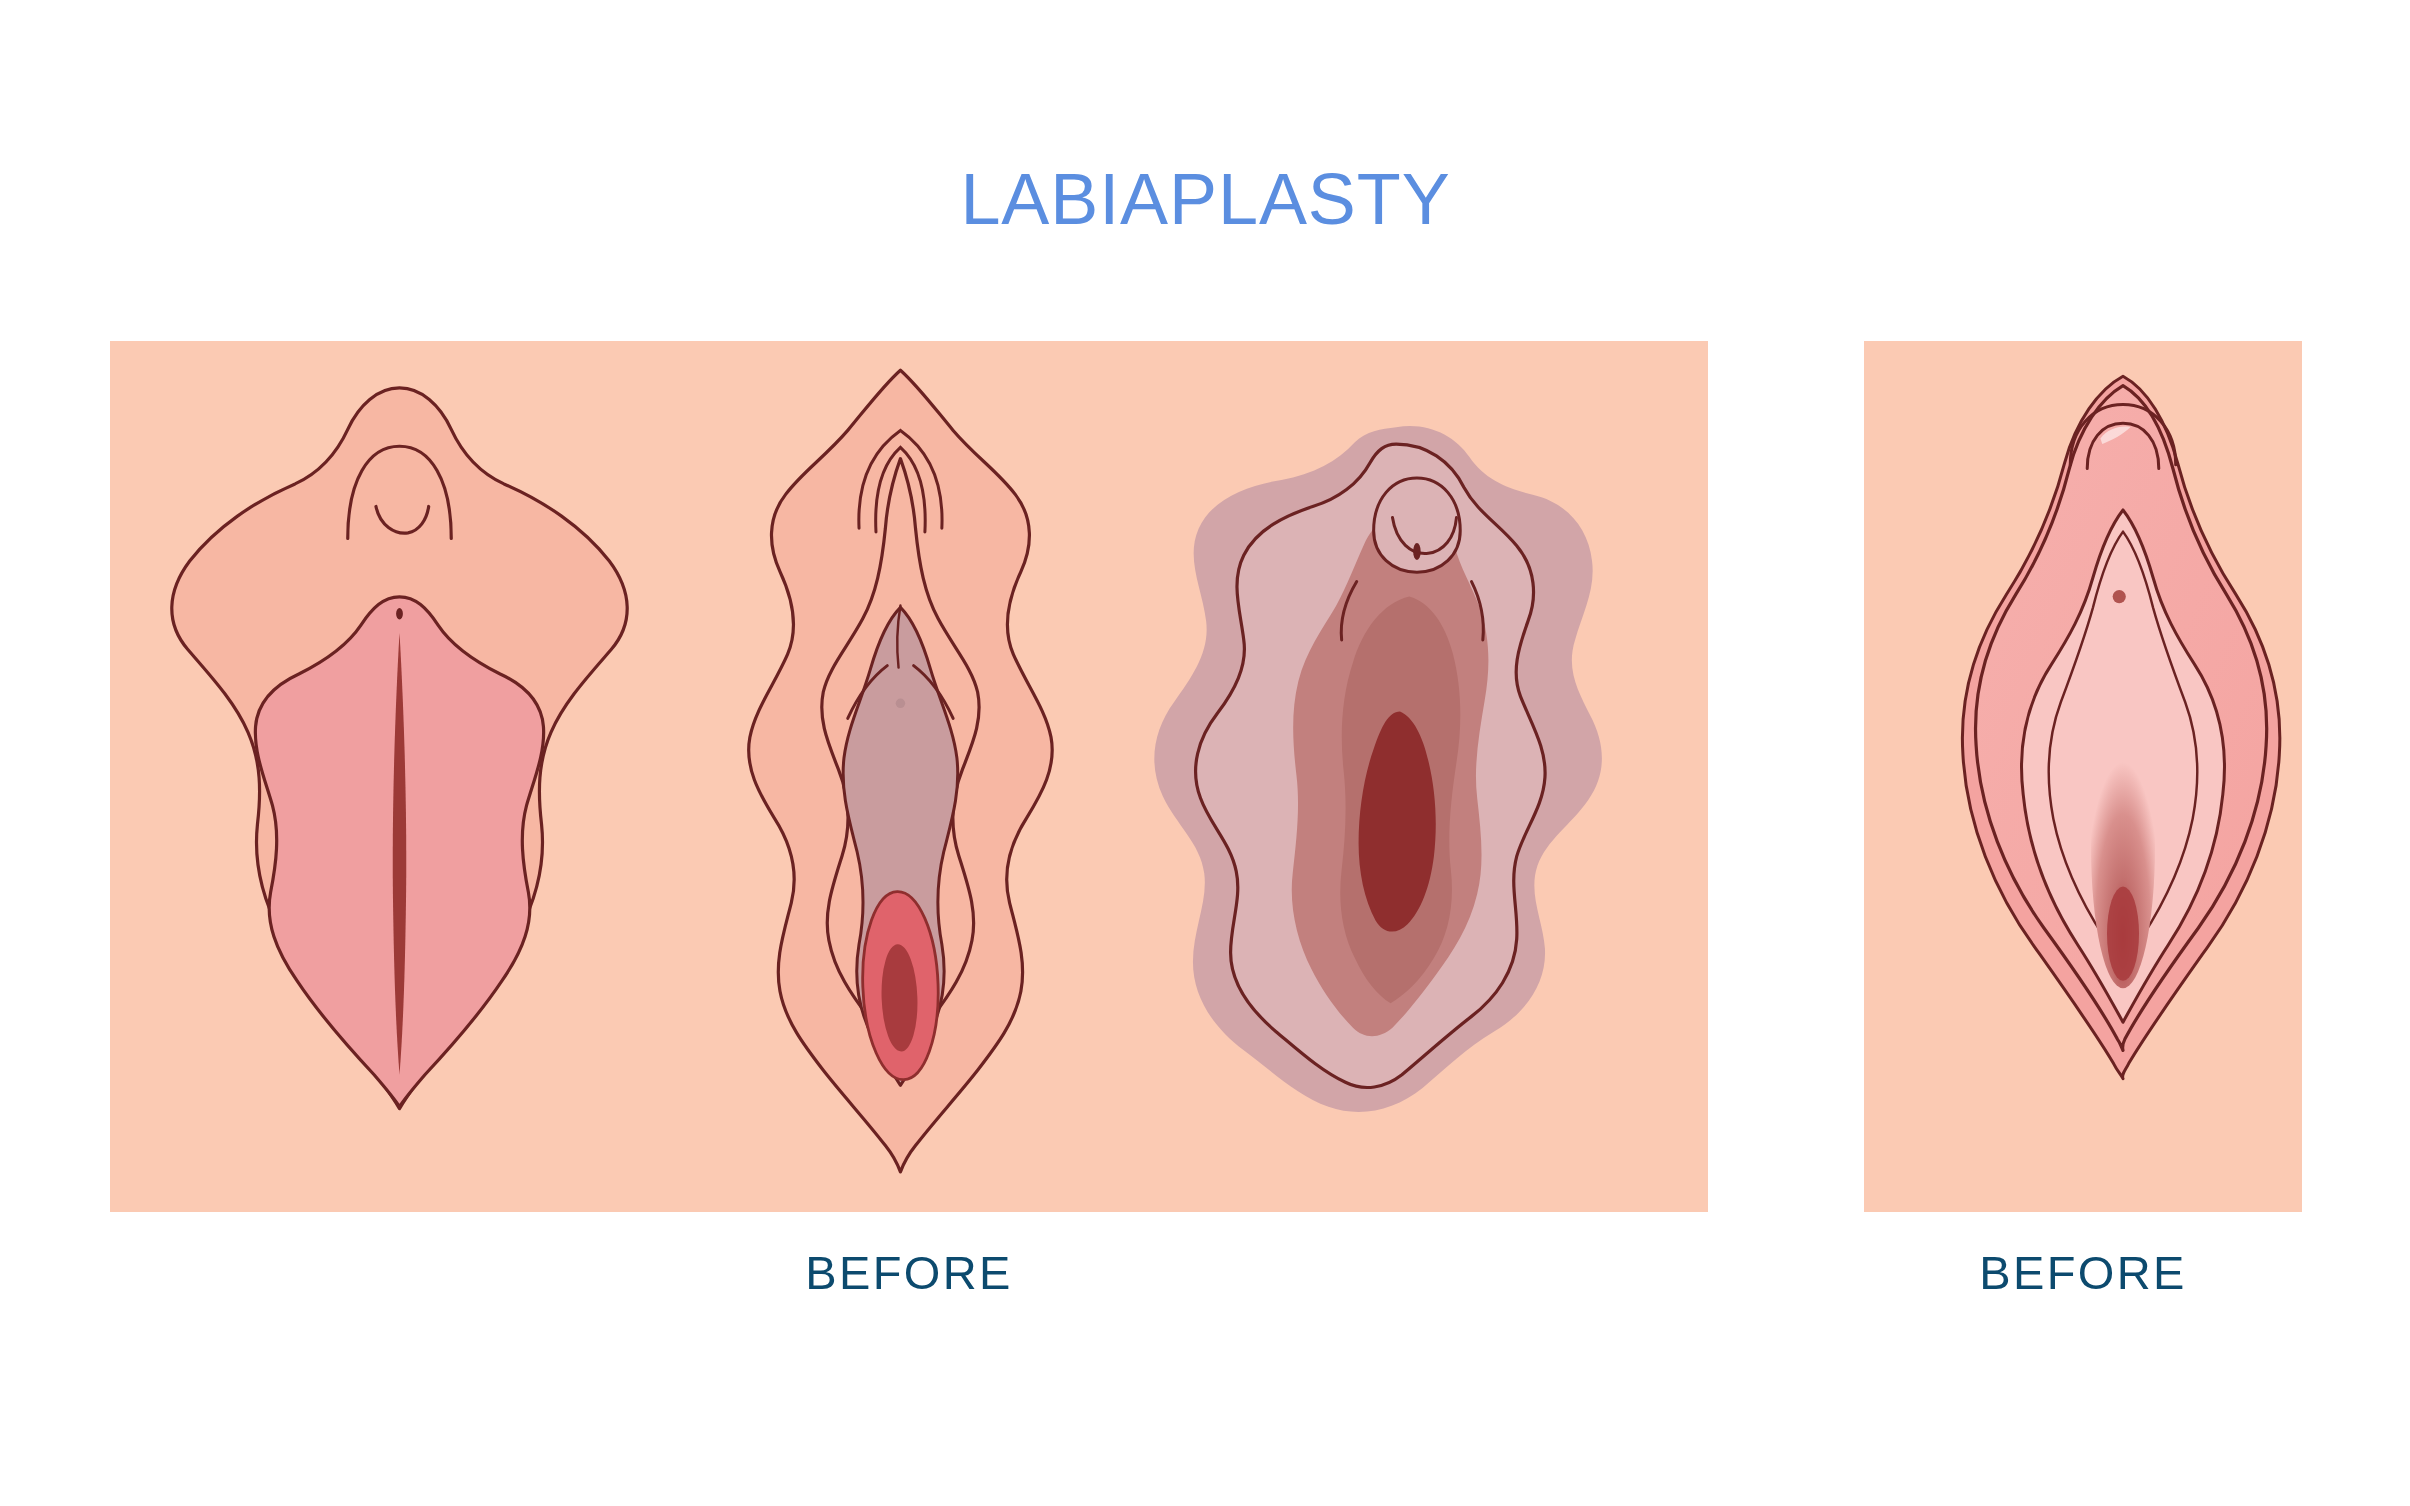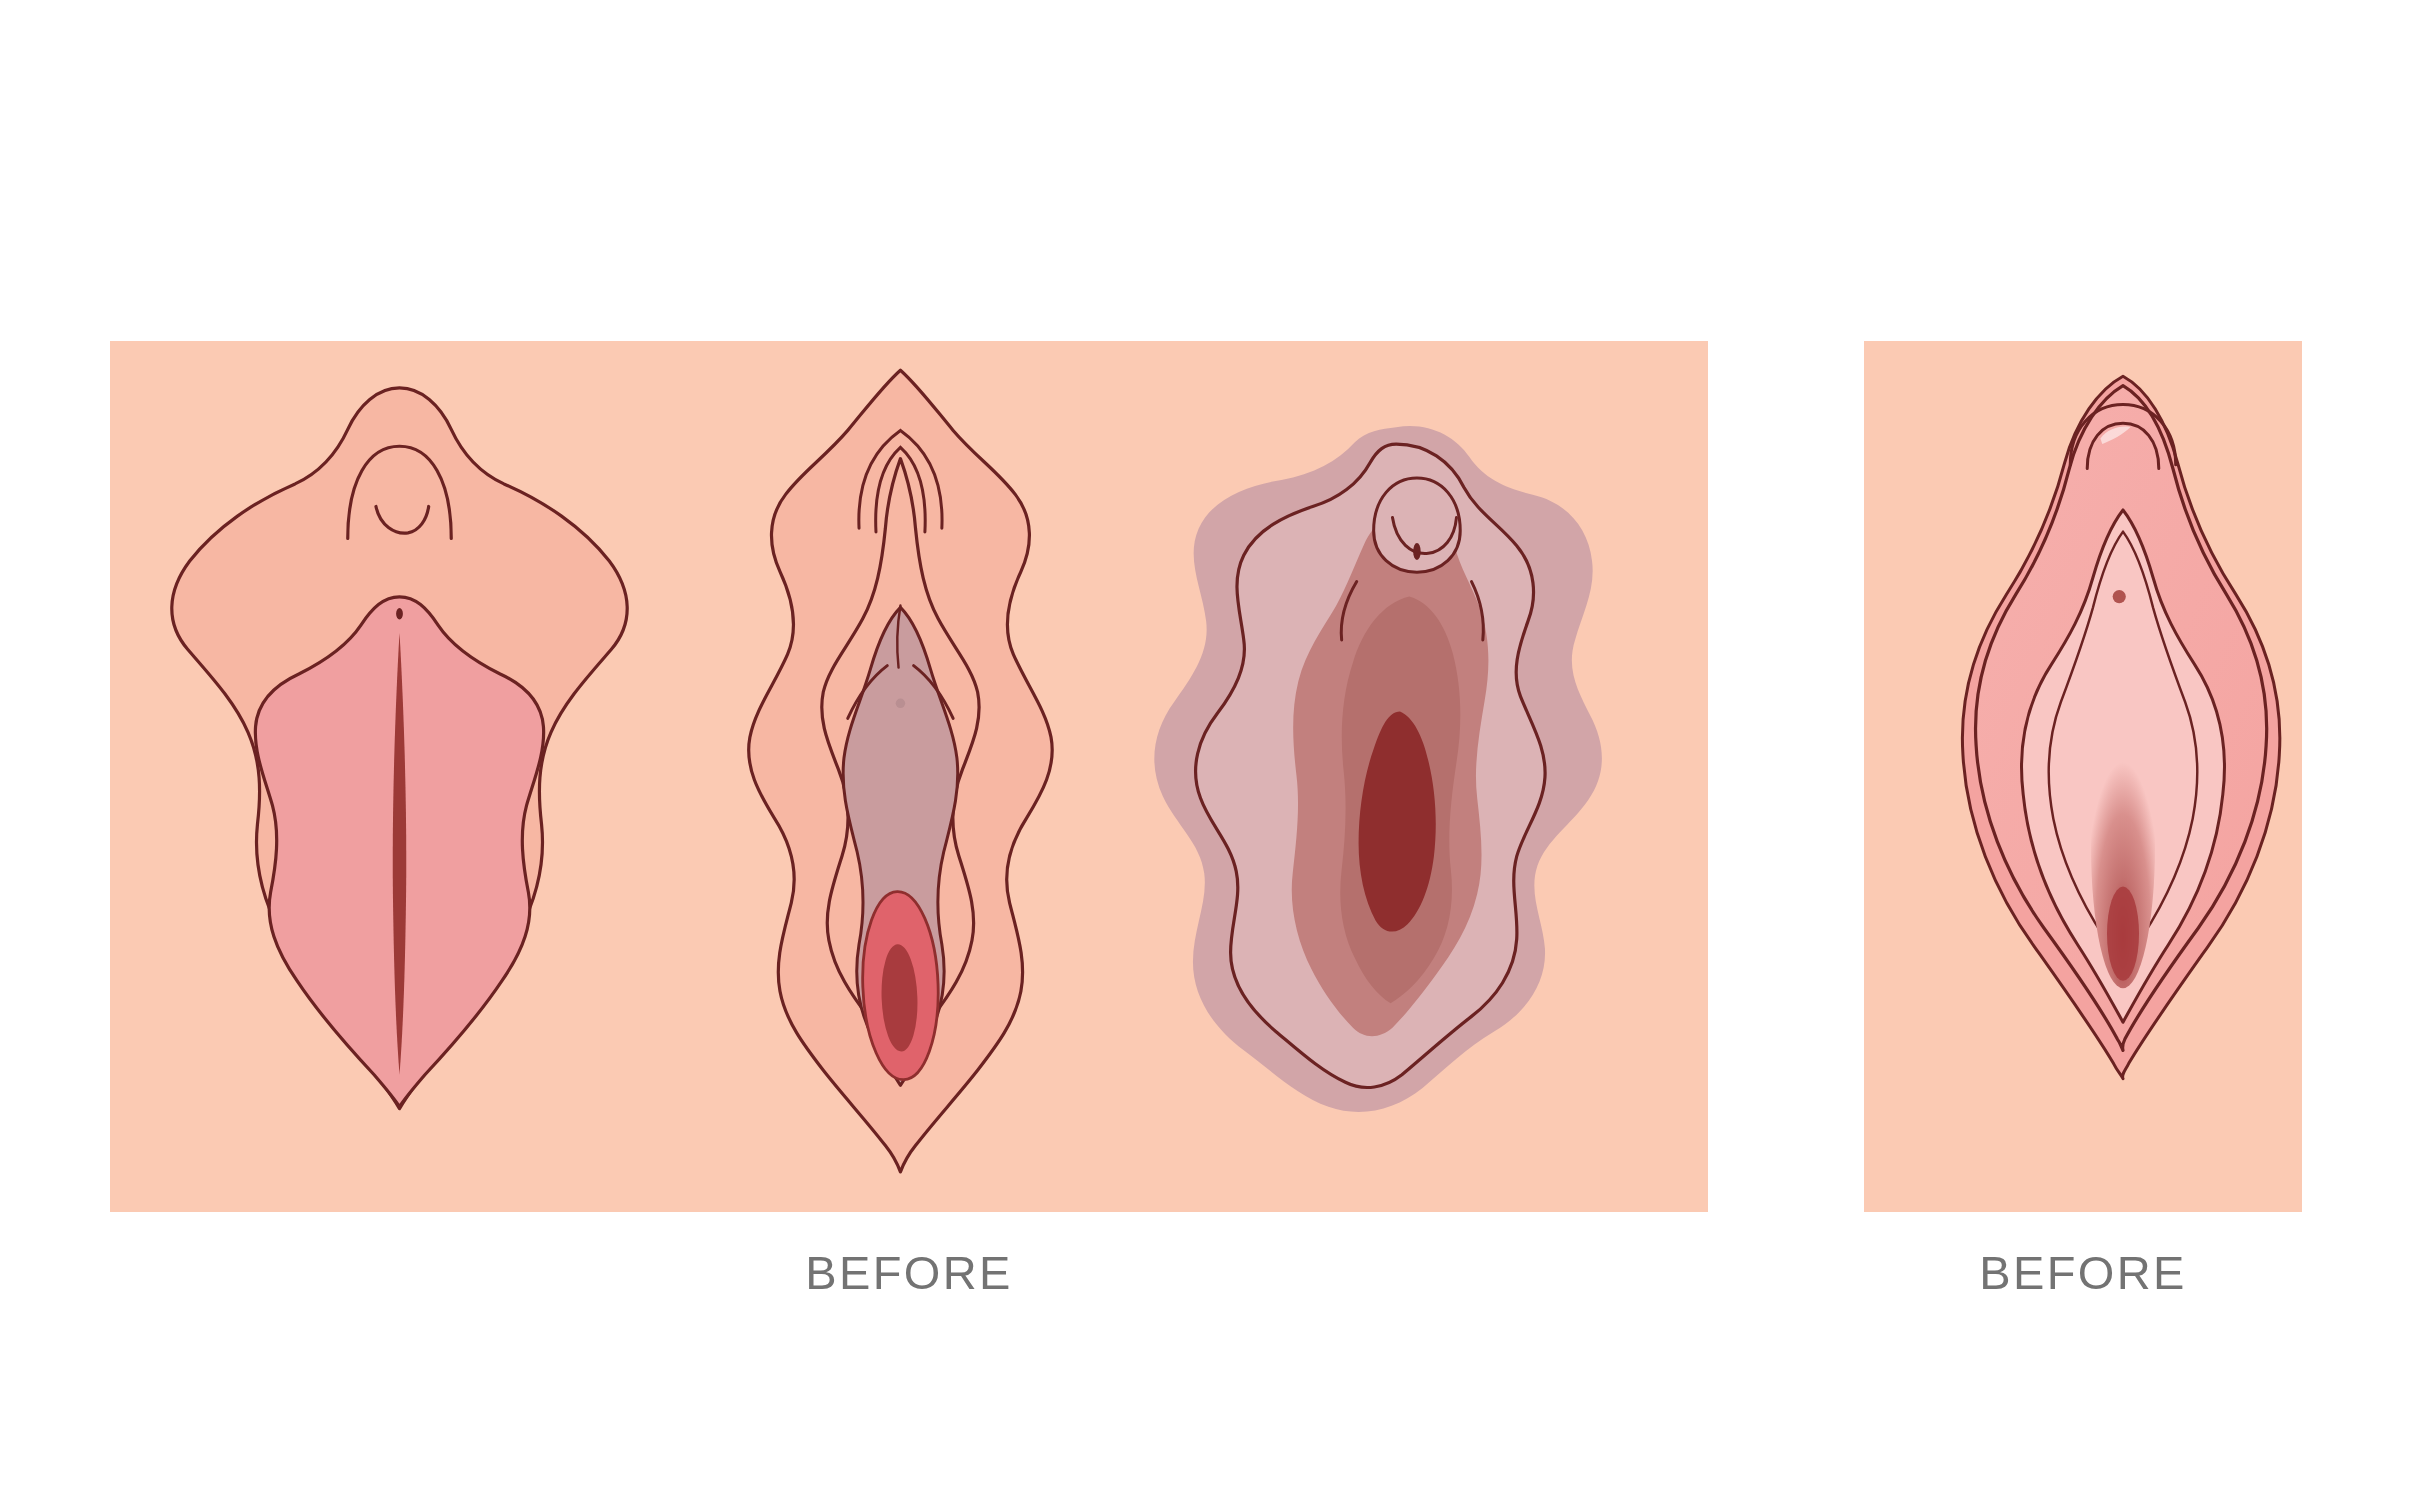--- a/index.html
+++ b/index.html
@@ -54,21 +54,21 @@
     height: 871px;
   }
 
   .caption {
     position: absolute;
     top: 1245px;
     font-family: "Liberation Sans", sans-serif;
     font-size: 47px;
     font-weight: 400;
     letter-spacing: 2.4px;
-    color: #737373;
+    color: #0c4a6e;
     text-align: center;
     white-space: nowrap;
     user-select: none;
   }
   #caption-before {
     left: 110px;
     width: 1598px;
   }
   #caption-after {
     left: 1864px;
@@ -82,20 +82,21 @@
   #fig1 { left: 169px;  top: 367px;  width: 461px;  height: 819px; }
   #fig2 { left: 716px;  top: 353px;  width: 367px;  height: 838px; }
   #fig3 { left: 1144px; top: 414px;  width: 480px;  height: 753px; }
   #fig4 { left: 1944px; top: 348px;  width: 358px;  height: 838px; }
 </style>
 </head>
 <body>
 
 <div id="canvas">
 
+  <div class="title">LABIAPLASTY</div>
 
   <div class="panel" id="panel-before"></div>
 
   <svg class="figure-svg" id="fig1" viewBox="0 0 490 870">
 
     <path d="M245 22
              C 268 22 288 40 300 66
              C 312 92 330 112 356 124
              C 398 142 440 170 468 206
              C 492 238 494 272 470 300

